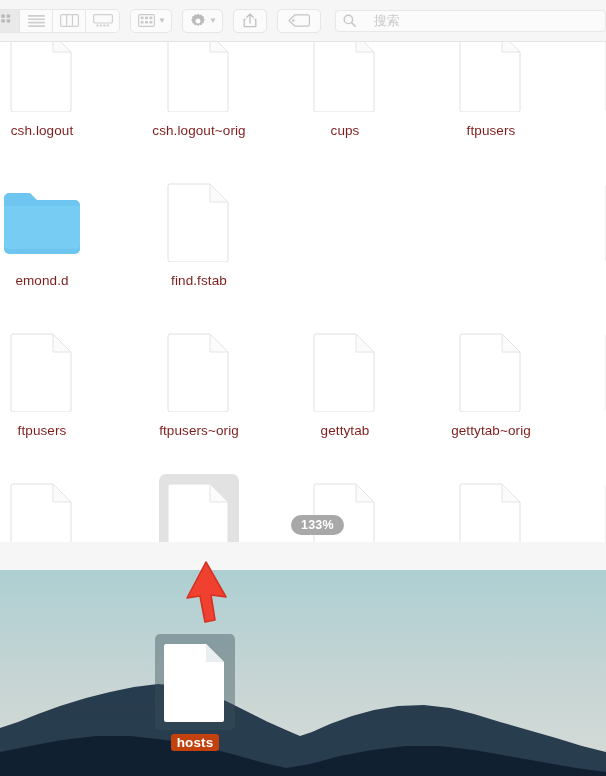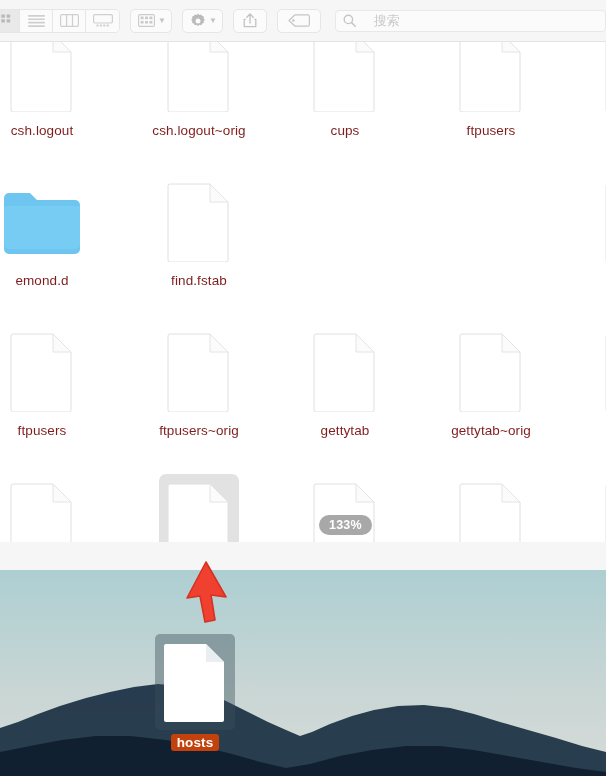--- a/index.html
+++ b/index.html
@@ -109,21 +109,20 @@
   .doc-icon { width:64px; height:80px; display:block; }
   .folder-icon { width:78px; height:64px; display:block; }
 
   
   .zoom-badge {
     position:absolute;
     background:#a8a8a8; color:#ffffff;
     font-size:12.5px; font-weight:600;
     padding:3px 10px; border-radius:11px;
     letter-spacing:.2px;
-    margin-left:28px;
   }
 
   
   .desktop-icon {
     position:absolute;
     display:flex; flex-direction:column; align-items:center;
   }
   .desktop-icon .dibox {
     width:80px; height:96px;
     display:flex; align-items:center; justify-content:center;

